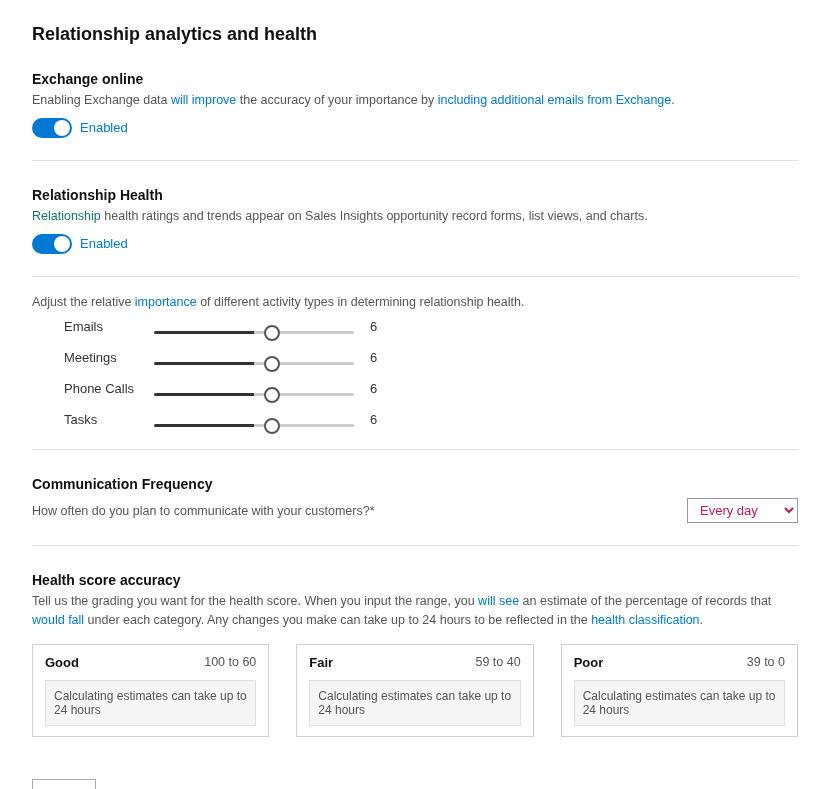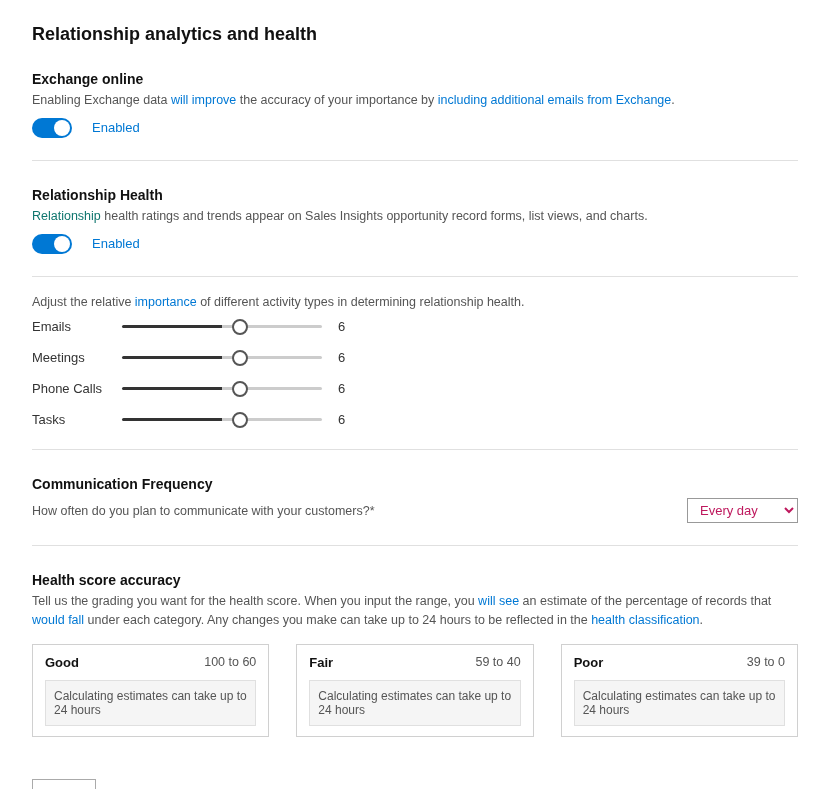--- a/index.html
+++ b/index.html
@@ -35,21 +35,21 @@
       line-height: 1.5;
     }
     .description a, .description span.link {
       color: #0078d4;
       text-decoration: none;
     }
     
     .toggle-row {
       display: flex;
       align-items: center;
-      gap: 20px;
+      gap: 8px;
       margin-bottom: 4px;
     }
     .toggle {
       position: relative;
       width: 40px;
       height: 20px;
       cursor: pointer;
     }
     .toggle-track {
       width: 40px;
@@ -77,22 +77,23 @@
       border: none;
       border-top: 1px solid #e0e0e0;
       margin: 16px 0;
     }
     
     .slider-section {
       margin-top: 8px;
     }
     .slider-row {
       display: flex;
-      align-items: center;
+      align-items: flex-end;
       margin-bottom: 16px;
+      margin-left: 32px;
     }
     .slider-label {
       width: 90px;
       font-size: 13px;
       color: #333;
     }
     .slider-value {
       margin-left: 16px;
       font-size: 13px;
       color: #333;

